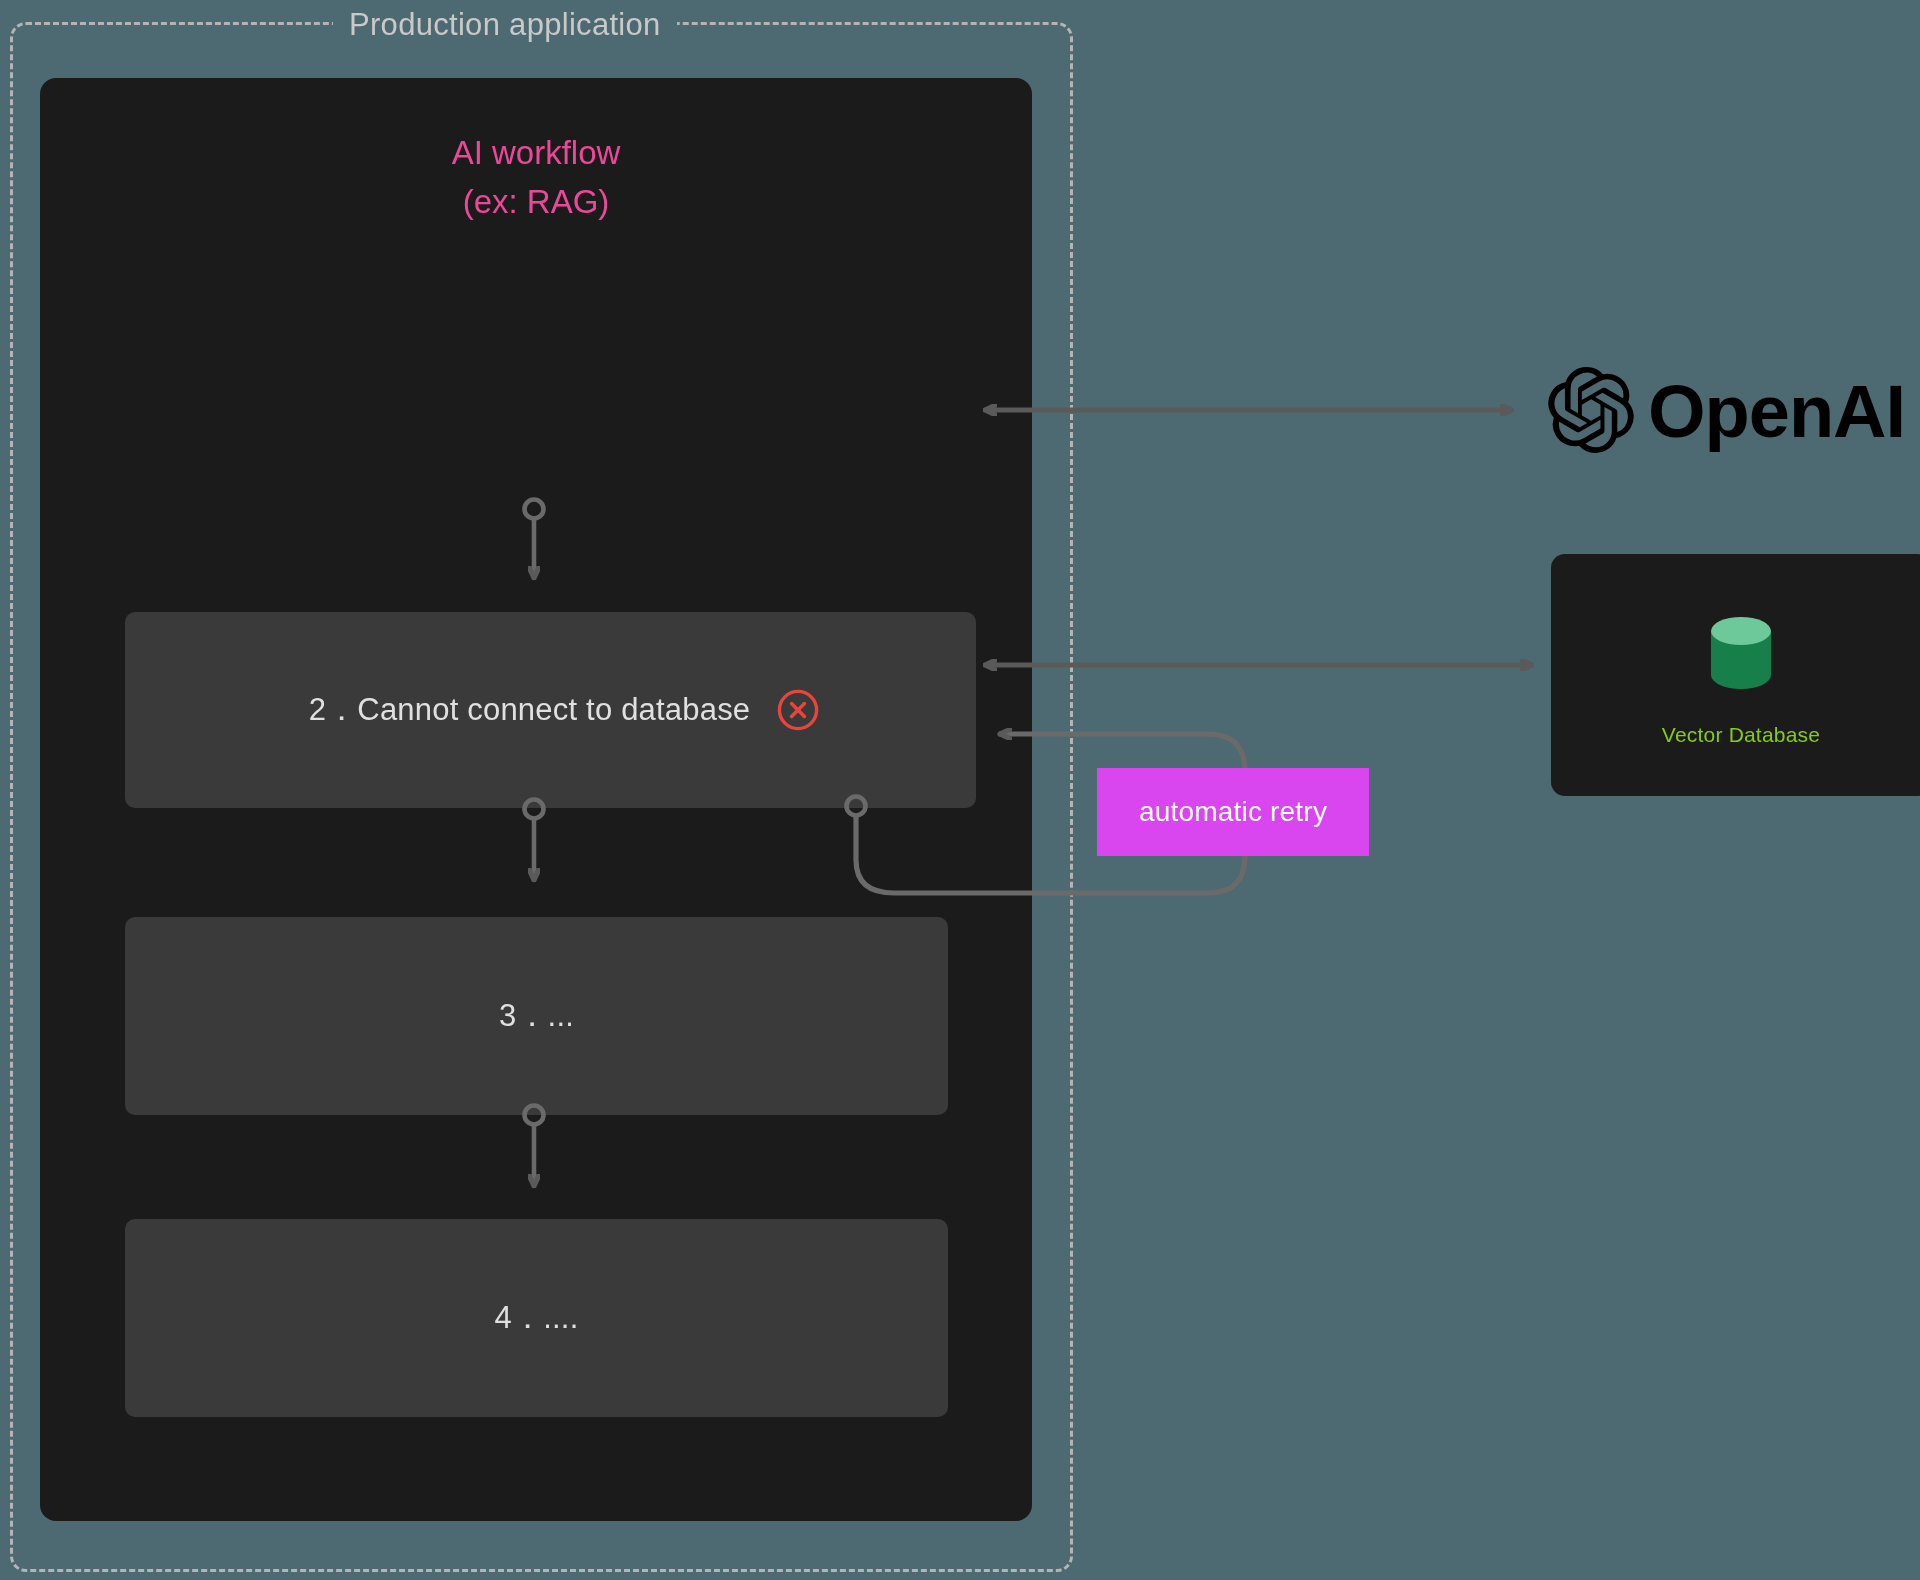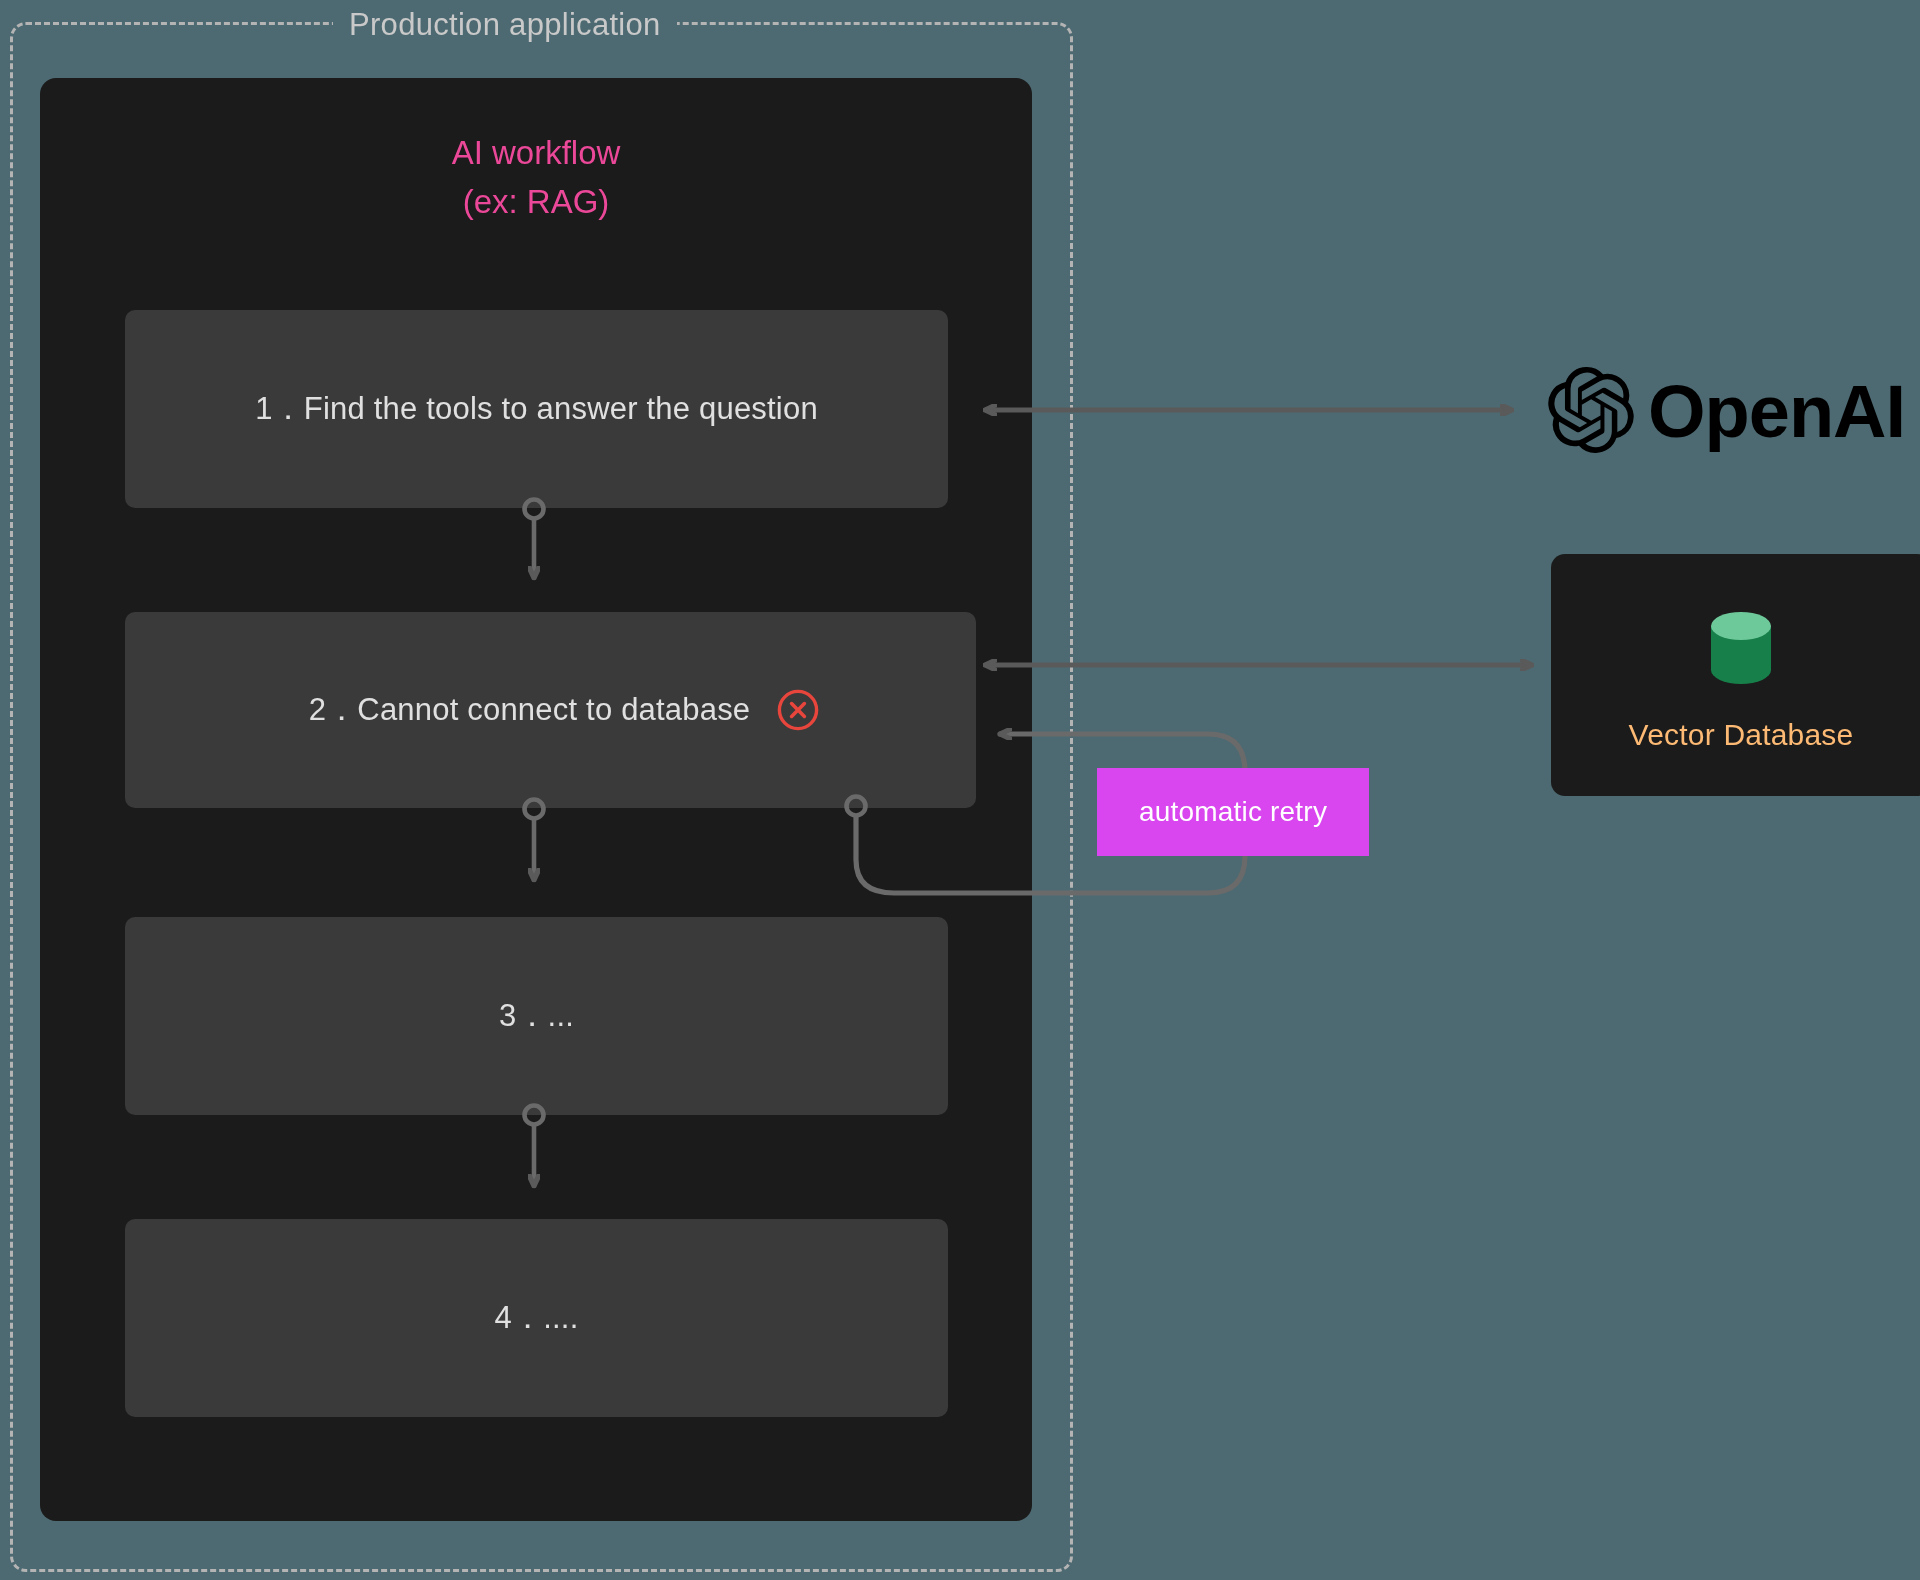--- a/index.html
+++ b/index.html
@@ -149,22 +149,22 @@
     border-radius: 14px;
     display: flex;
     flex-direction: column;
     align-items: center;
     justify-content: center;
     gap: 24px;
     box-sizing: border-box;
     padding-top: 10px;
   }
   .vdb-label {
-    color: #fdba74;
-    font-size: 30px;
+    color: #84cc16;
+    font-size: 21px;
     letter-spacing: 0.2px;
     white-space: nowrap;
   }
 
   
   .wires {
     position: absolute;
     left: 0; top: 0;
     width: 1920px; height: 1580px;
     pointer-events: none;
@@ -225,23 +225,20 @@
 
   <div class="prod-boundary">
     <div class="prod-label">Production application</div>
   </div>
 
   <div class="workflow-panel">
     <div class="workflow-title">AI workflow
 (ex: RAG)</div>
   </div>
 
-  <div class="step-box step-1">
-    <span class="step-text">1．Find the tools to answer the question</span>
-  </div>
 
   <div class="step-box step-2">
     <div class="step-row">
       <span class="step-text">2．Cannot connect to database</span>
       <span class="error-badge">
         <svg viewBox="0 0 44 44" width="44" height="44">
           <circle cx="22" cy="22" r="18.6" fill="none" stroke="#e8453c" stroke-width="3.4"></circle>
           <path d="M15.6,15.6 L28.4,28.4 M28.4,15.6 L15.6,28.4" stroke="#e8453c" stroke-width="3.6" stroke-linecap="round"></path>
         </svg>
       </span>

